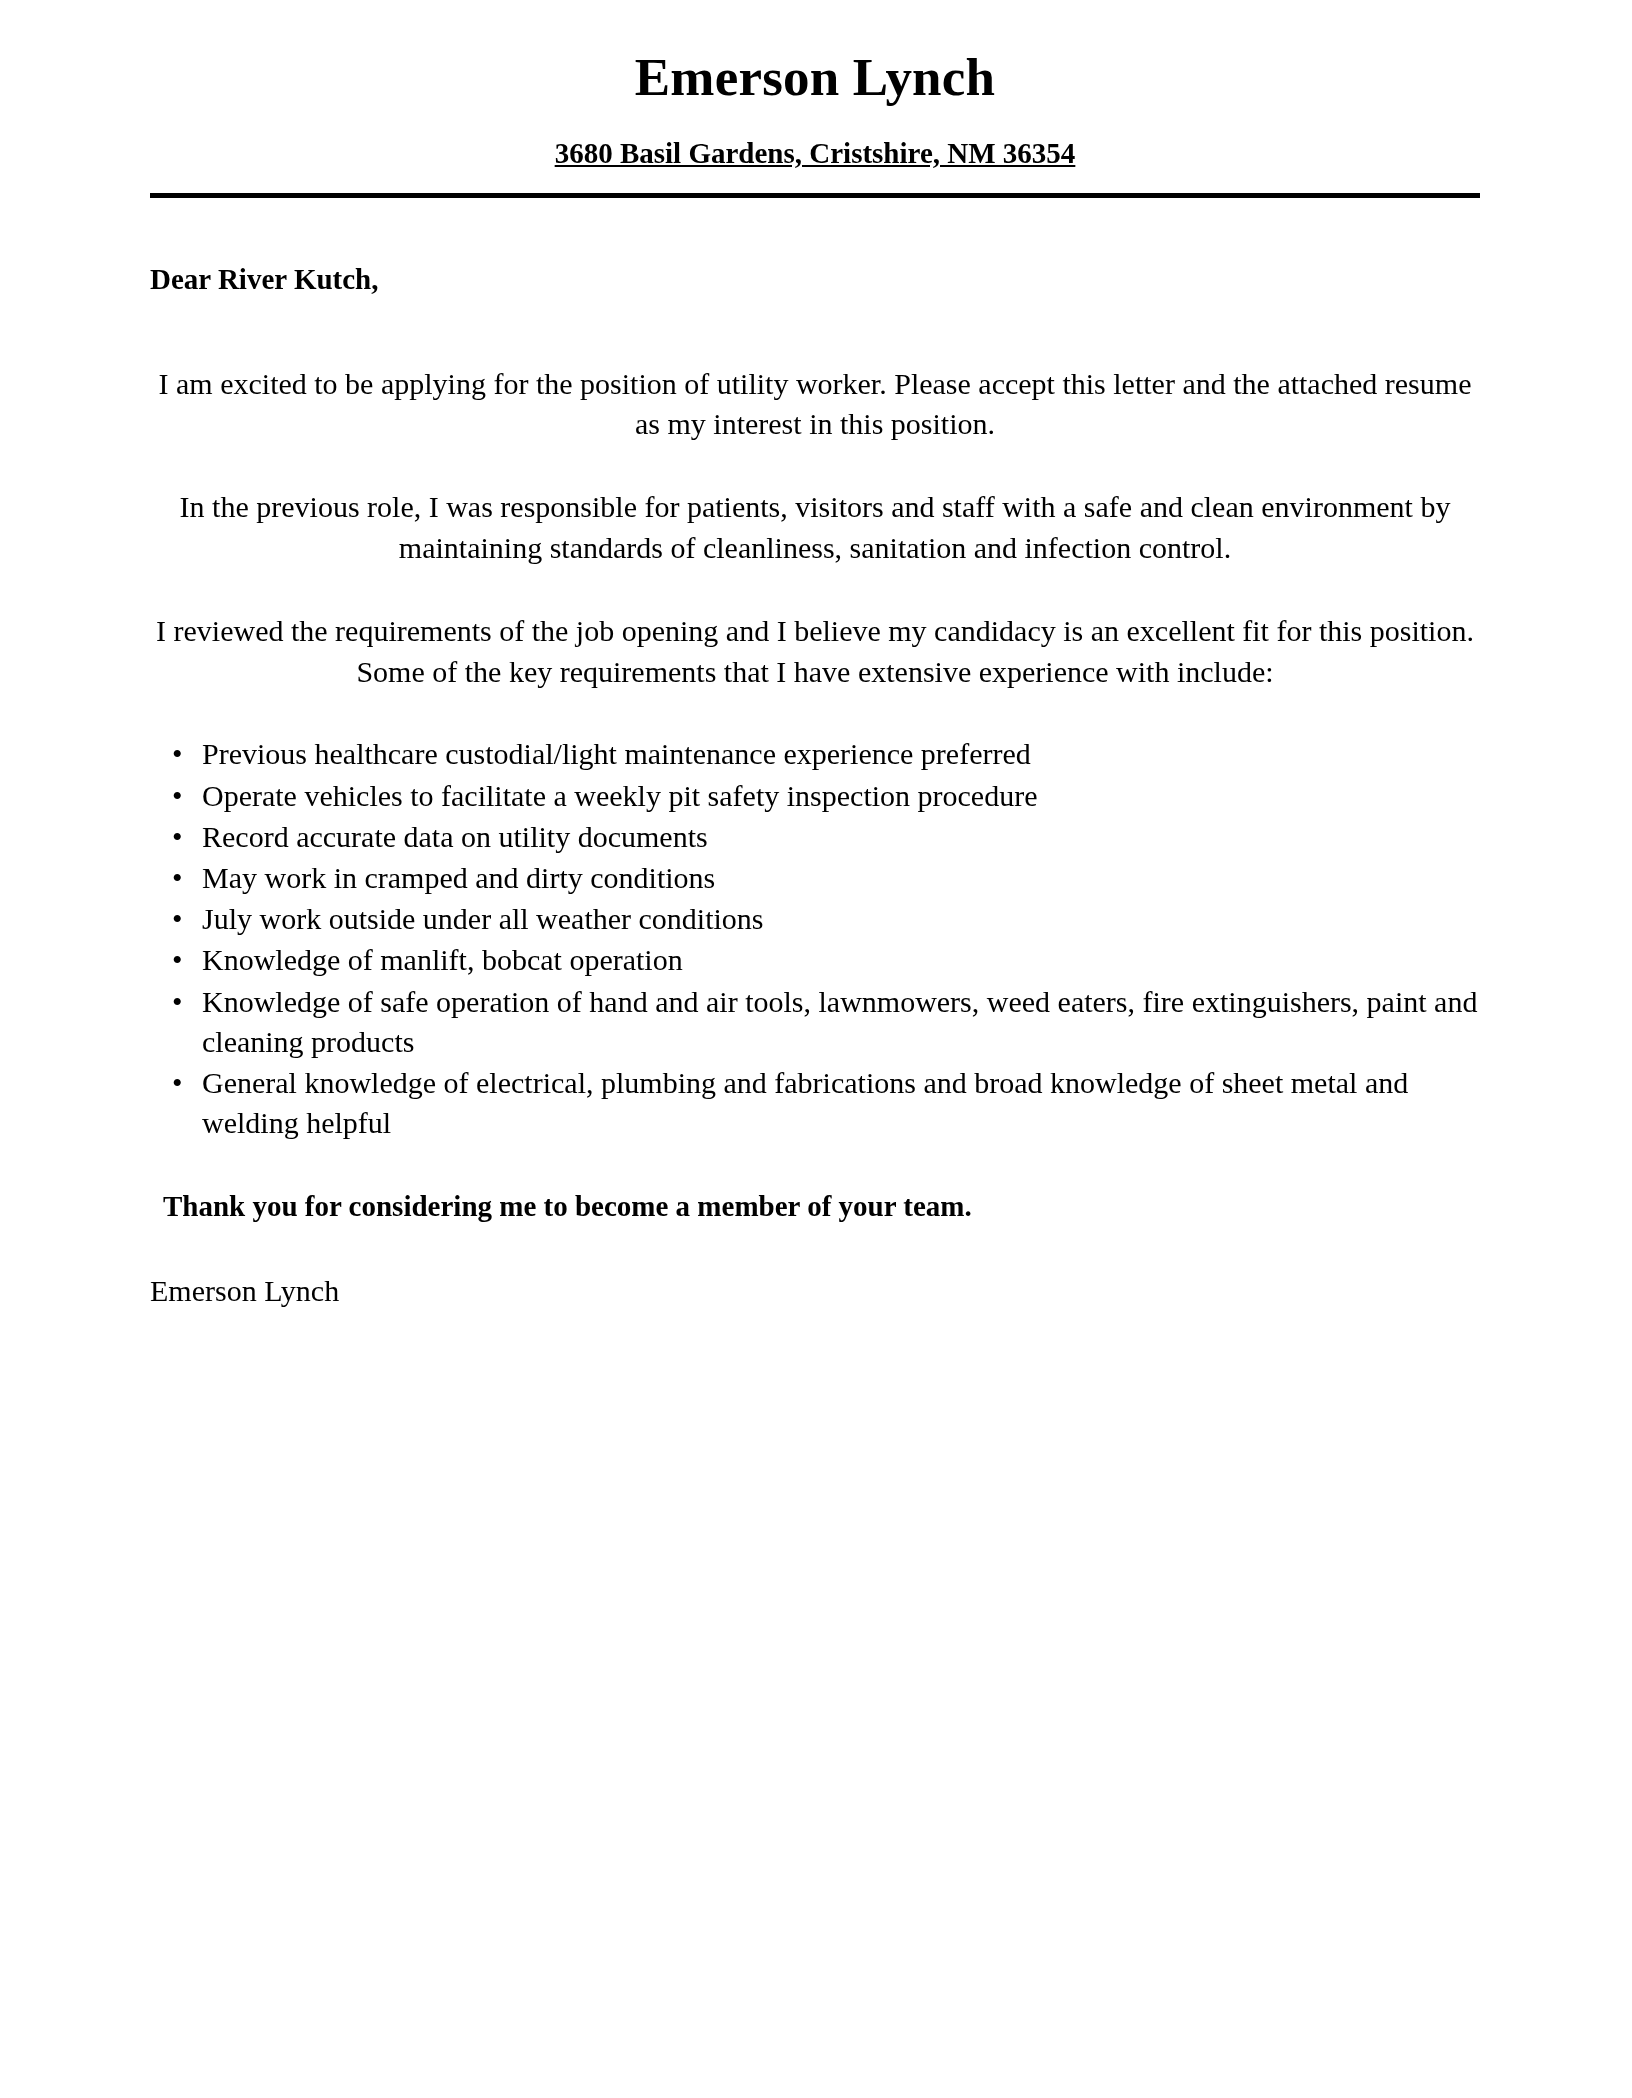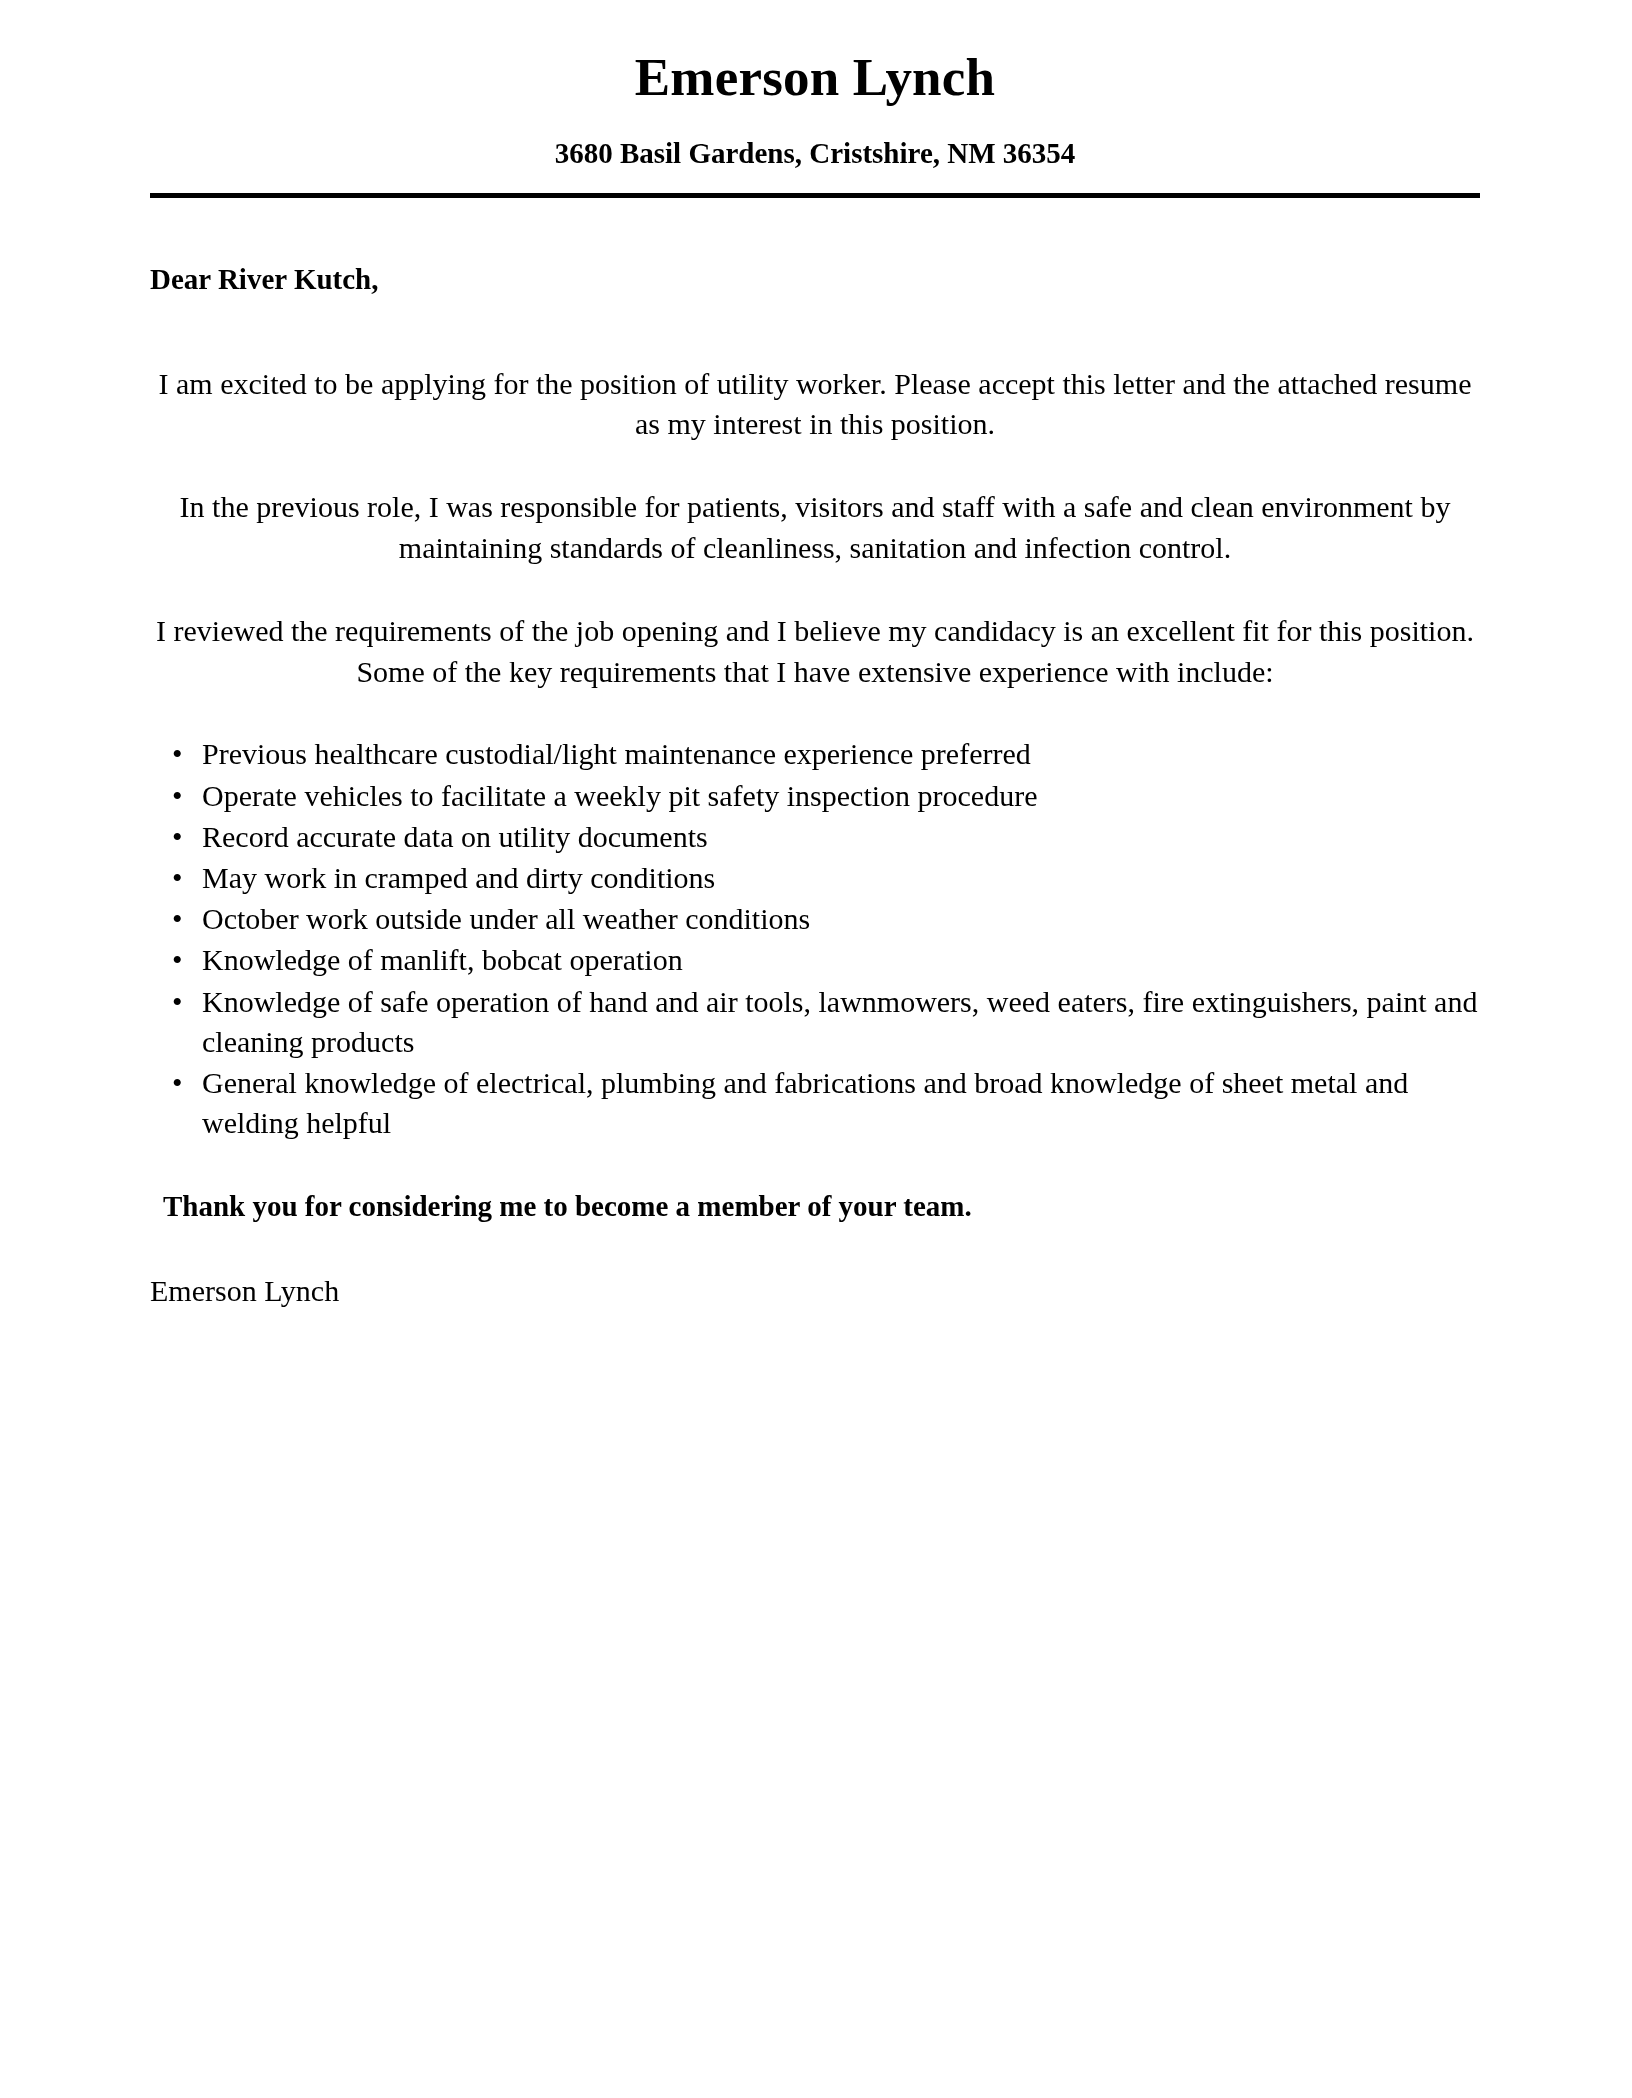--- a/index.html
+++ b/index.html
@@ -47,20 +47,21 @@
     text-align: center;
   }
 
   .applicant-address {
     font-size: 29px;
     font-weight: bold;
     line-height: 1.2;
     margin: 0;
     padding-top: 29px;
     text-align: center;
+    text-decoration: underline;
   }
 
   .header-rule {
     margin-top: 22px;
     height: 5px;
     background: #000000;
     width: 100%;
   }
 
   
@@ -155,21 +156,21 @@
         <li>
           <span class="bullet-glyph">•</span>
           <span>Record accurate data on utility documents</span>
         </li>
         <li>
           <span class="bullet-glyph">•</span>
           <span>May work in cramped and dirty conditions</span>
         </li>
         <li>
           <span class="bullet-glyph">•</span>
-          <span>October work outside under all weather conditions</span>
+          <span>July work outside under all weather conditions</span>
         </li>
         <li>
           <span class="bullet-glyph">•</span>
           <span>Knowledge of manlift, bobcat operation</span>
         </li>
         <li>
           <span class="bullet-glyph">•</span>
           <span>Knowledge of safe operation of hand and air tools, lawnmowers, weed eaters, fire extinguishers, paint and cleaning products</span>
         </li>
         <li>

